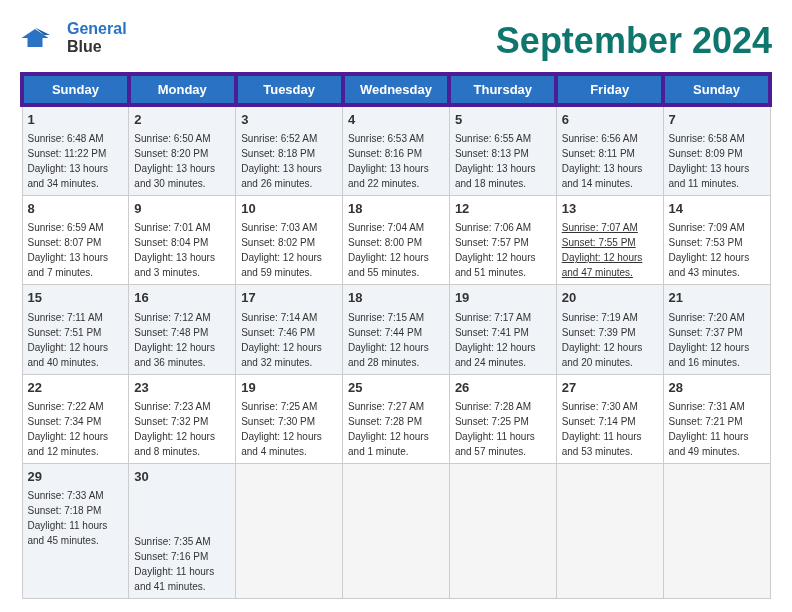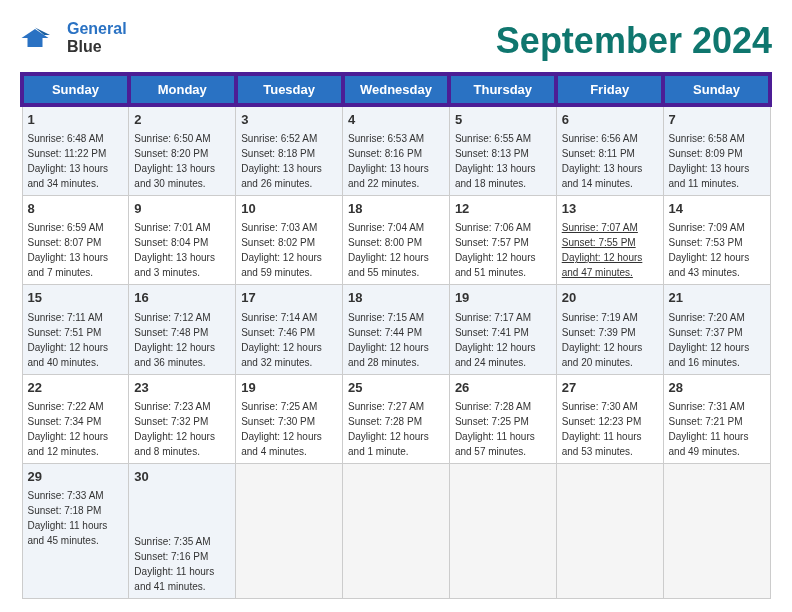--- a/index.html
+++ b/index.html
@@ -302,21 +302,21 @@
         <td>
           <span class="day-num">26</span>
           <div class="day-info" style="white-space: pre-line;">Sunrise: 7:28 AM
 Sunset: 7:25 PM
 Daylight: 11 hours
 and 57 minutes.</div>
         </td>
         <td>
           <span class="day-num">27</span>
           <div class="day-info" style="white-space: pre-line;">Sunrise: 7:30 AM
-Sunset: 12:23 PM
+Sunset: 7:14 PM
 Daylight: 11 hours
 and 53 minutes.</div>
         </td>
         <td>
           <span class="day-num">28</span>
           <div class="day-info" style="white-space: pre-line;">Sunrise: 7:31 AM
 Sunset: 7:21 PM
 Daylight: 11 hours
 and 49 minutes.</div>
         </td>

